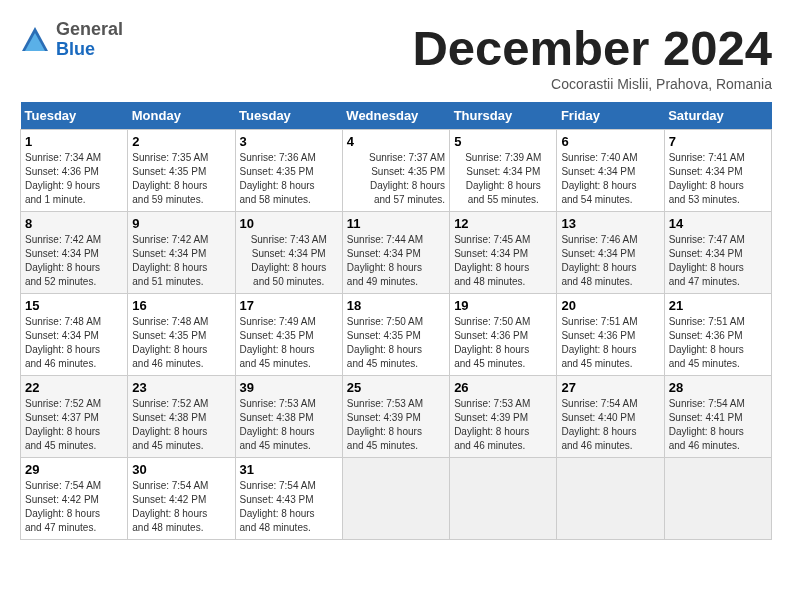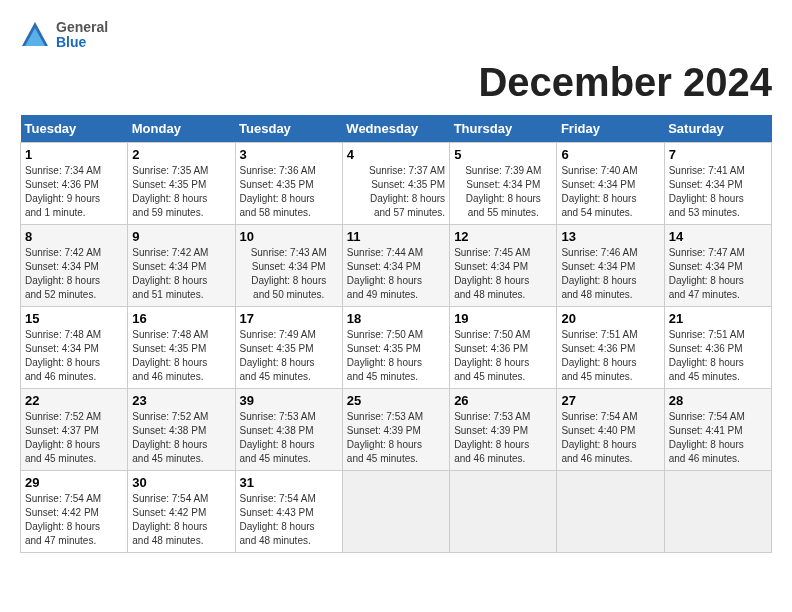--- a/index.html
+++ b/index.html
@@ -15,38 +15,37 @@
       justify-content: space-between;
       align-items: flex-start;
       margin-bottom: 10px;
     }
     .logo {
       display: flex;
       align-items: center;
       gap: 6px;
     }
     .logo-text {
-      font-size: 14px;
+      font-size: 18px;
       font-weight: bold;
       line-height: 1.1;
     }
     .logo-general { color: #555; }
     .logo-blue { color: #1a6abf; }
     .logo-icon {
       width: 30px;
       height: 30px;
     }
     .title-area {
       text-align: right;
     }
     .cal-title {
-      font-size: 40px;
+      font-size: 49px;
       font-weight: bold;
       color: #222;
-      margin-top: 40px;
     }
     .cal-subtitle {
       font-size: 14px;
       color: #555;
     }
     table {
       width: 100%;
       border-collapse: collapse;
       font-size: 11px;
     }
@@ -95,20 +94,21 @@
       <polygon points="15,2 28,26 2,26" fill="#2a6db5"></polygon>
       <polygon points="15,8 25,26 5,26" fill="#5ab0e8"></polygon>
     </svg>
     <div class="logo-text">
       <span class="logo-general">General</span><br>
       <span class="logo-blue">Blue</span>
     </div>
   </div>
   <div class="title-area">
     <div class="cal-title">December 2024</div>
+    <div class="cal-subtitle">Cocorastii Mislii, Prahova, Romania</div>
   </div>
 </div>
 
 <table>
   <thead>
     <tr>
     <th>Tuesday</th>
         <th>Monday</th>
         <th>Tuesday</th>
         <th>Wednesday</th>

